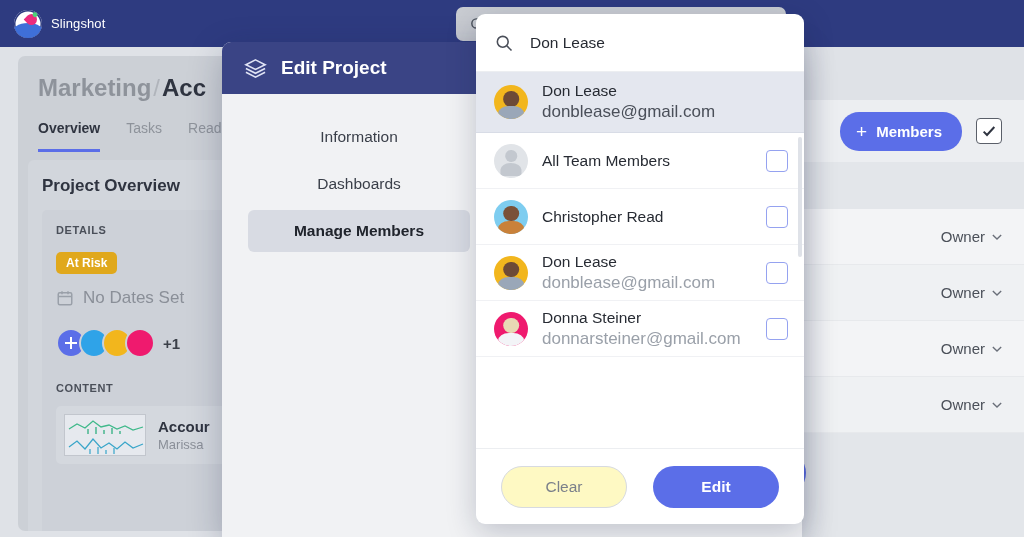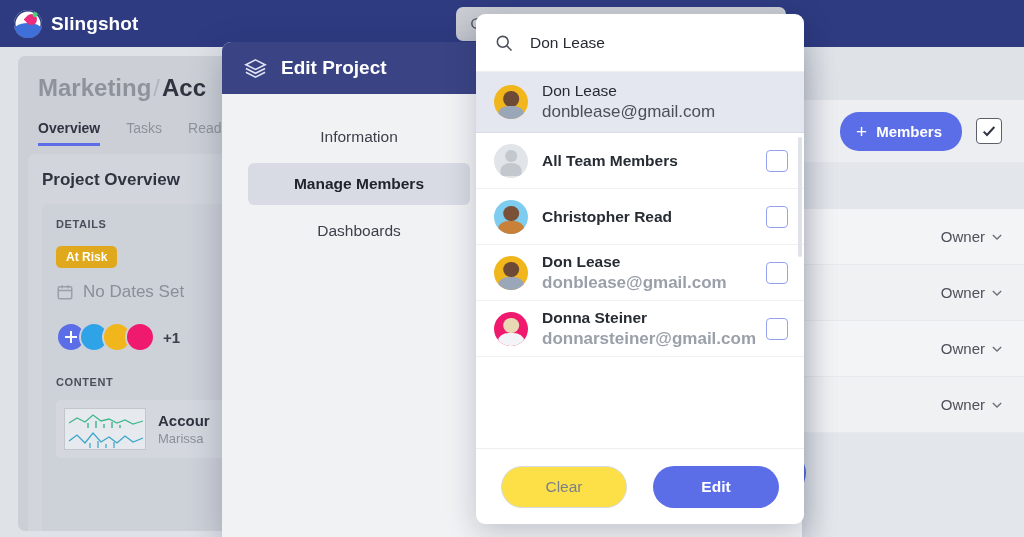--- a/index.html
+++ b/index.html
@@ -40,21 +40,21 @@
     width: 11px; height: 11px; border-radius: 50% 50% 50% 0;
     background: #ec2c7c;
     transform: rotate(45deg);
   }
   .logo-mark .rocket:after {
     content: ""; position: absolute; left: 2px; top: -3px;
     width: 5px; height: 5px; border-radius: 50%;
     background: #4fd07a;
   }
   .logo-text {
-    color: #ffffff; font-size: 19px; font-weight: bold; letter-spacing: .1px;
+    color: #ffffff; font-size: 13px; font-weight: normal; letter-spacing: .1px;
   }
   .global-search {
     position: absolute; left: 456px; top: 7px;
     width: 330px; height: 34px;
     background: #c9ccd2; border-radius: 7px;
     display: flex; align-items: center; padding-left: 13px;
   }
   .gs-icon { width: 17px; height: 17px; }
 
   
@@ -69,21 +69,21 @@
   }
   .pp-crumb {
     font-size: 24px; font-weight: bold; white-space: nowrap;
   }
   .pp-crumb .dim { color: #8e939b; }
   .pp-crumb .sep { color: #b0b4bb; font-weight: normal; margin: 0 2px; }
   .pp-crumb .cur { color: #2f3440; }
   .pp-tabs {
     display: flex; gap: 26px; margin: 18px 0 0 20px; font-size: 14px;
   }
-  .pp-tab { color: #8e939b; padding-bottom: 7px; white-space: nowrap; }
+  .pp-tab { color: #8e939b; padding-bottom: 13px; white-space: nowrap; }
   .pp-tab.active { color: #2f3440; font-weight: bold; border-bottom: 3px solid #5b6ee8; }
   .pp-body {
     margin: 8px 10px 0 10px; background: #d2d6dc; border-radius: 6px;
     height: 390px; padding: 16px 14px;
   }
   .pp-title { font-size: 17px; font-weight: bold; color: #2f3440; }
   .pp-inner {
     margin-top: 14px; background: #cdd1d8; border-radius: 5px;
     padding: 14px 14px; height: 330px;
   }
@@ -227,36 +227,35 @@
   .pop-suggest {
     flex: none; background: #e4e7ef; border-bottom: 1px solid #d8dce6;
     display: flex; align-items: center; gap: 14px; padding: 10px 18px;
     cursor: pointer;
   }
   .pop-list { flex: 1; overflow-y: auto; position: relative; }
   .pl-row {
     height: 56px; display: flex; align-items: center; gap: 14px;
     padding: 0 16px 0 18px; border-bottom: 1px solid #f0f1f4;
     cursor: pointer;
-    font-weight: bold;
   }
   .pl-text { flex: 1; min-width: 0; }
   .pl-name { font-size: 15.5px; color: #272b33; white-space: nowrap; }
   .pl-mail { font-size: 17px; color: #9aa0a9; margin-top: 2px; white-space: nowrap; }
   .pl-cb {
     width: 22px; height: 22px; border: 1.6px solid #95a2f0; border-radius: 4px;
     background: #fff; flex: none; cursor: pointer;
   }
   .pop-foot {
     flex: none; height: 76px; border-top: 1px solid #eceef1;
     display: flex; align-items: center; justify-content: center; gap: 26px;
   }
   .btn-clear {
     width: 126px; height: 42px; border-radius: 21px;
-    background: #fde047; border: 1px solid #d7dae0; color: #7b808a;
+    background: #fef9c3; border: 1px solid #d7dae0; color: #7b808a;
     font-size: 15.5px; font-family: "Liberation Sans", sans-serif; cursor: pointer;
   }
   .btn-done {
     width: 126px; height: 42px; border-radius: 21px;
     background: #5b6ee8; border: none; color: #fff;
     font-size: 15.5px; font-weight: bold;
     font-family: "Liberation Sans", sans-serif; cursor: pointer;
   }
   .pop-scroll {
     position: absolute; right: 2px; top: 4px; width: 4px; height: 120px;
@@ -430,22 +429,22 @@
           </div>
         <svg class="x-ico" viewBox="0 0 24 24" fill="none" stroke="#c3c8e6" stroke-width="2">
           <line x1="5" y1="5" x2="19" y2="19"></line>
             <line x1="19" y1="5" x2="5" y2="19"></line>
         </svg>
       </div>
     </div>
     <div class="modal-body">
       <div class="modal-nav">
         <div class="nav-item">Information</div>
+        <div class="nav-item">Dashboards</div>
         <div class="nav-item active">Manage Members</div>
-        <div class="nav-item">Dashboards</div>
       </div>
       <div class="modal-main"></div>
     </div>
   </div>
 
   <div class="popup">
 
     <div class="pop-search">
       <svg class="srch-ico" viewBox="0 0 24 24" fill="none" stroke="#4a4f59" stroke-width="1.9">
         <circle cx="10.5" cy="10.5" r="6.5"></circle>

